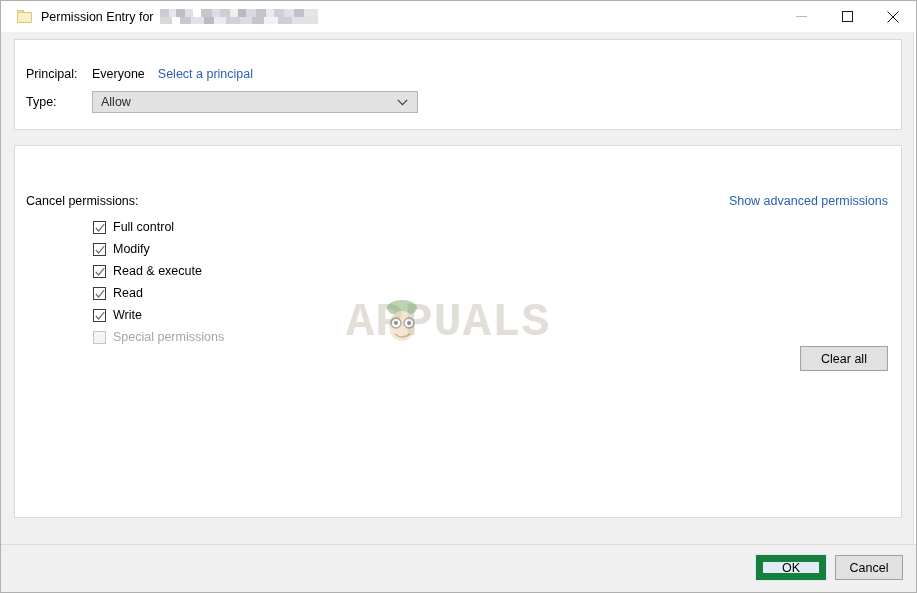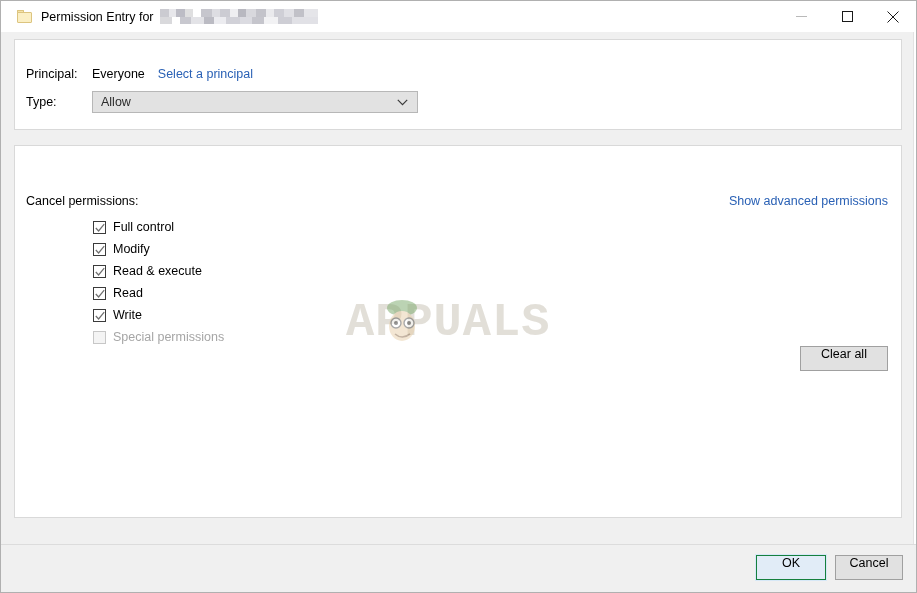--- a/index.html
+++ b/index.html
@@ -290,21 +290,21 @@
   }
 
   .btn {
     background: #e1e1e1;
     border: 1px solid #a0a0a0;
     box-sizing: border-box;
     font-family: "Liberation Sans", sans-serif;
     font-size: 12.5px;
     color: #000000;
     display: flex;
-    align-items: flex-start;
+    align-items: center;
     justify-content: center;
     cursor: default;
   }
   .clear-all {
     position: absolute;
     right: 13px;
     top: 200px;
     width: 88px;
     height: 25px;
   }
@@ -348,21 +348,21 @@
   .footer-btns {
     position: absolute;
     right: 13px;
     top: 10px;
     display: flex;
     gap: 9px;
   }
   .btn-ok {
     width: 70px;
     height: 25px;
-    border: 1px solid #15803d;
+    border: 7px solid #15803d;
     outline: 1px solid #d7e8f7;
     background: #e1ecf7;
   }
   .btn-cancel {
     width: 68px;
     height: 25px;
   }
 </style>
 </head>
 <body>

